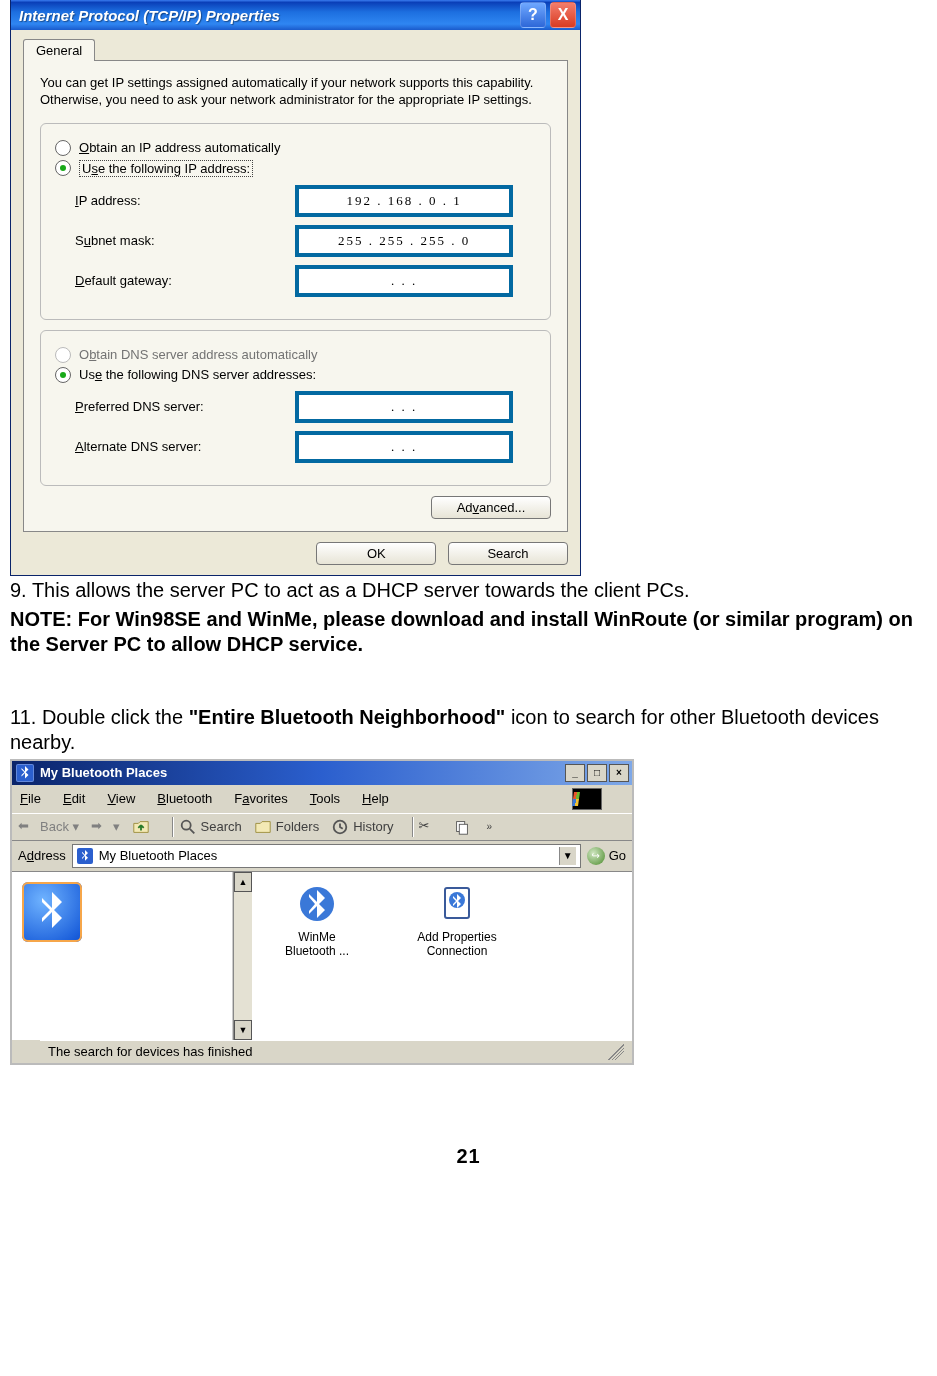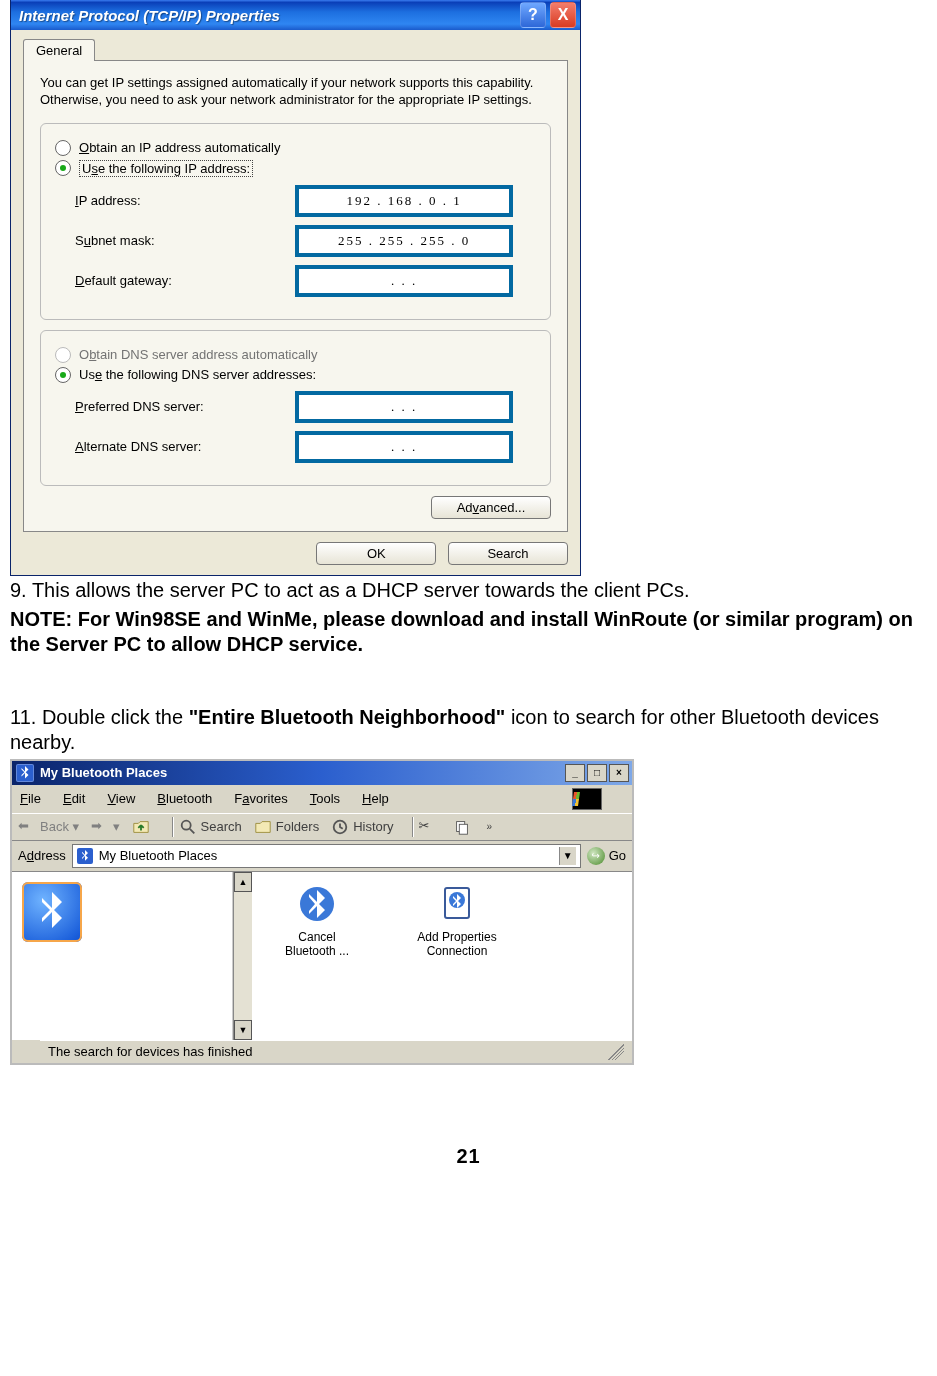--- a/index.html
+++ b/index.html
@@ -445,21 +445,21 @@
         <div class="sbtn">▼</div>
       </div>
       <div class="w2k-icons">
         <div class="fi">
           <div class="ic">
             <svg viewBox="0 0 44 40">
                 <circle cx="22" cy="20" r="17" fill="#3a78d8"></circle>
                 <path d="M22 6 L30 14 L24 20 L30 26 L22 34 L22 22 L14 30 L14 27 L20 20 L14 13 L14 10 L22 18 Z" fill="#fff"></path>
               </svg>
           </div>
-          <div>Cancel</div>
+          <div>WinMe</div>
           <div>Bluetooth ...</div>
         </div>
         <div class="fi">
           <div class="ic">
             <svg viewBox="0 0 44 40">
                 <rect x="10" y="4" width="24" height="30" rx="2" fill="#fff" stroke="#3a5a9a" stroke-width="2"></rect>
                 <circle cx="22" cy="16" r="8" fill="#3a78d8"></circle>
                 <path d="M22 10 L26 14 L23 17 L26 20 L22 24 L22 18 L18 22 L18 20 L21 17 L18 14 L18 12 L22 16 Z" fill="#fff"></path>
               </svg>
           </div>

